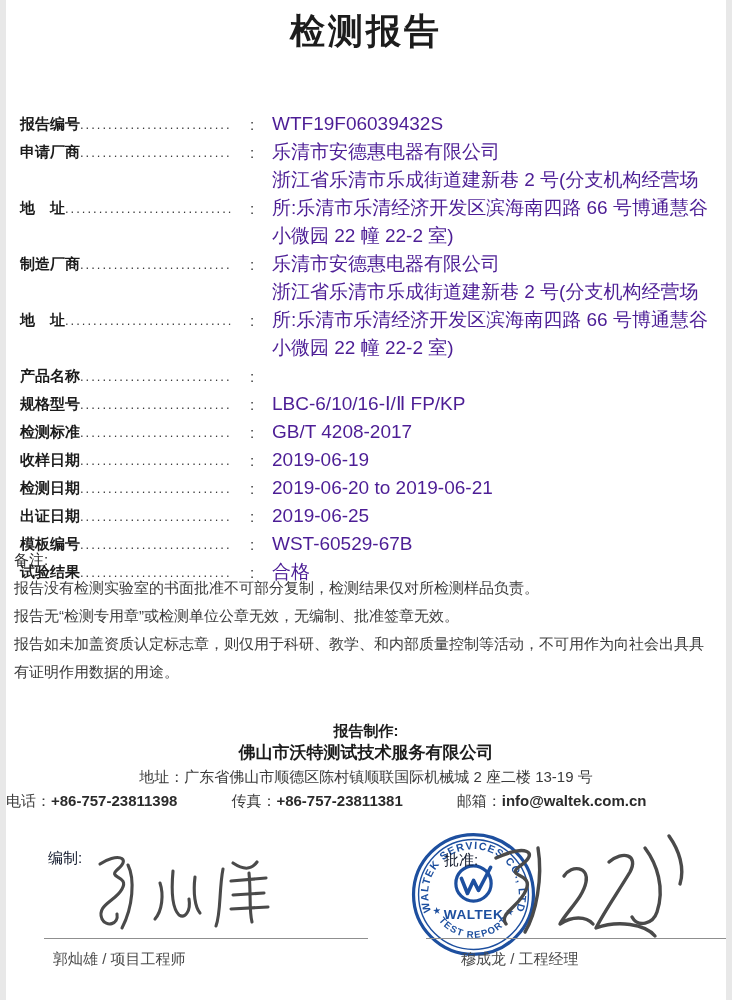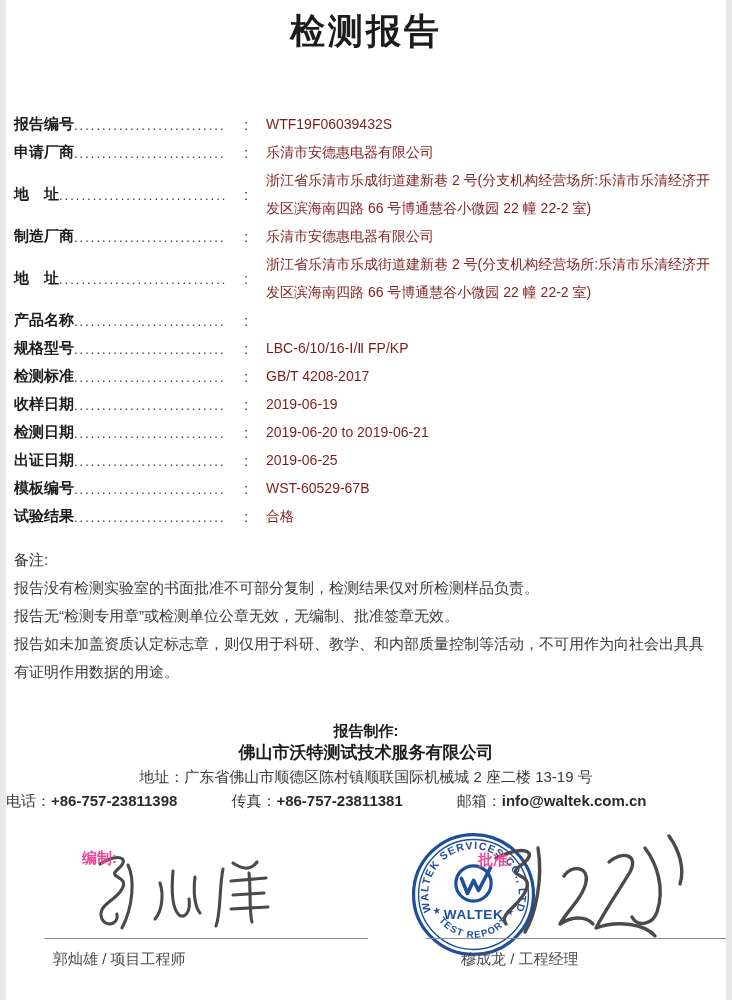--- a/index.html
+++ b/index.html
@@ -12,43 +12,43 @@
   }
   .title {
     position:absolute; top:8px; left:0; right:0;
     text-align:center; font-size:35px; font-weight:bold; color:#1c1c1c;
     letter-spacing:3px;
   }
   
   .fields { position:absolute; top:110px; left:8px; right:8px; }
   .f-row { display:flex; align-items:center; min-height:28px; }
   .f-label {
-    width:212px; display:flex; align-items:center;
-    font-size:15px; font-weight:bold; color:#1c1c1c; white-space:nowrap;
+    width:212px; display:flex; align-items:flex-start;
+    font-size:15px; font-weight:bold; color:#1c1c1c; white-space:nowrap;margin-left:6px;
   }
   .f-dots { flex:1; overflow:hidden; white-space:nowrap; }
   .f-dots::after {
     content:"...................................................................";
     font-weight:normal; font-size:13px; letter-spacing:2px; color:#3a3a3a;
   }
   .f-colon { width:40px; text-align:center; font-size:15px; color:#333; }
-  .f-value { flex:1; font-size:14px; color:#7f1d1d; line-height:28px; }
+  .f-value { flex:1; font-size:19px; color:#4c1d95; line-height:28px; }
   
   .remarks { position:absolute; top:546px; left:8px; right:8px;
     font-size:15px; color:#3a3a3a; line-height:28px; }
   .remarks .rm-head { color:#2b2b2b; }
   
   .footer { position:absolute; top:720px; left:0; right:0; text-align:center; color:#3a3a3a; }
   .footer .f-head { font-size:15px; font-weight:bold; color:#1c1c1c; line-height:21px; }
   .footer .f-co  { font-size:17px; font-weight:bold; color:#1c1c1c; line-height:23px; }
   .footer .f-addr { font-size:15px; line-height:24px; margin-top:1px; }
   .footer .f-contact { display:flex; gap:54px; font-size:15px; line-height:24px; }
   .footer .f-contact b { font-weight:bold; color:#2b2b2b; }
   
-  .sig-label { position:absolute; font-size:15px; font-weight:bold; color:#ec4899; z-index:6;margin-left:34px; }
+  .sig-label { position:absolute; font-size:15px; font-weight:normal; color:#0f172a; z-index:6; }
   .sig-line { position:absolute; top:938px; border-top:1.5px solid #8f8f8f; z-index:4; }
   .sig-name { position:absolute; top:950px; font-size:15px; color:#4a4a4a; z-index:6; }
   .sig-svg { position:absolute; z-index:5; }
   .stamp { position:absolute; left:404px; top:831px; z-index:3; }
 </style>
 </head>
 <body>
 
 <div class="page">
 

